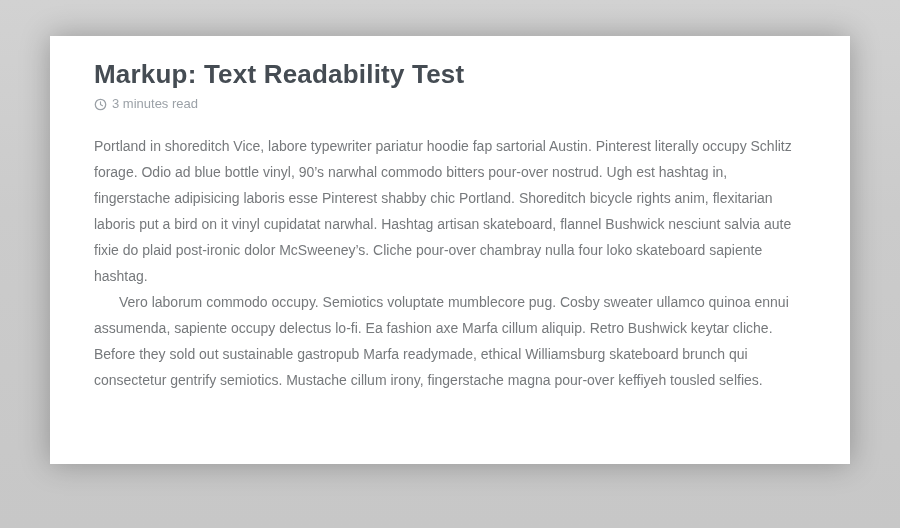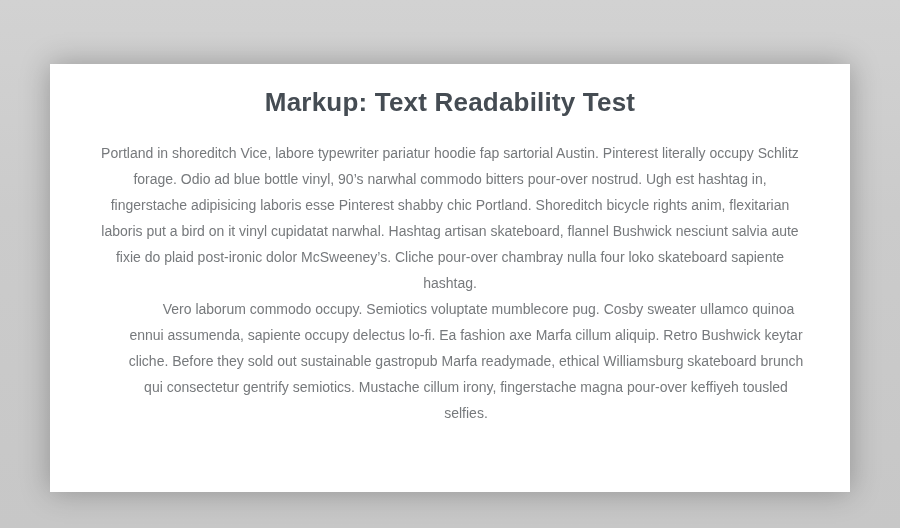--- a/index.html
+++ b/index.html
@@ -10,28 +10,27 @@
     width: 900px;
     height: 528px;
     overflow: hidden;
     background: linear-gradient(180deg, #d2d2d2 0%, #cbcbcb 40%, #c7c7c7 100%);
     font-family: "Liberation Sans", sans-serif;
     position: relative;
   }
   .article-card {
     position: absolute;
     left: 50px;
-    top: 64px;
+    top: 36px;
     width: 800px;
     height: 428px;
     background: #ffffff;
     box-shadow: 0 0 28px rgba(0, 0, 0, 0.28);
     box-sizing: border-box;
     padding: 21px 44px 0 44px;
-    text-align: center;
   }
   .article-title {
     margin: 0;
     font-size: 26px;
     line-height: 34px;
     font-weight: bold;
     color: #454c53;
     letter-spacing: 0.2px;
   }
   .article-meta {
@@ -59,27 +58,35 @@
     margin-top: 21px;
     color: #76797c;
     font-size: 14px;
     line-height: 26px;
   }
   .article-body p {
     margin: 0;
   }
   .article-body p + p {
     text-indent: 25px;
-    margin-left: 32px;
   }
 </style>
 </head>
 <body>
 
 <article class="article-card">
   <h1 class="article-title">Markup: Text Readability Test</h1>
 
+  <div class="article-meta">
+    <span class="clock-icon">
+      <svg viewBox="0 0 16 16" aria-hidden="true">
+        <circle cx="8" cy="8" r="6.4" fill="none" stroke="currentColor" stroke-width="1.6"></circle>
+        <path d="M8 4.6 V8 L10.4 9.4" fill="none" stroke="currentColor" stroke-width="1.4" stroke-linecap="round" stroke-linejoin="round"></path>
+      </svg>
+    </span>
+    <span>3 minutes read</span>
+  </div>
 
   <div class="article-body">
     <p>Portland in shoreditch Vice, labore typewriter pariatur hoodie fap sartorial Austin. Pinterest literally occupy Schlitz forage. Odio ad blue bottle vinyl, 90’s narwhal commodo bitters pour-over nostrud. Ugh est hashtag in, fingerstache adipisicing laboris esse Pinterest shabby chic Portland. Shoreditch bicycle rights anim, flexitarian laboris put a bird on it vinyl cupidatat narwhal. Hashtag artisan skateboard, flannel Bushwick nesciunt salvia aute fixie do plaid post-ironic dolor McSweeney’s. Cliche pour-over chambray nulla four loko skateboard sapiente hashtag.</p>
     <p>Vero laborum commodo occupy. Semiotics voluptate mumblecore pug. Cosby sweater ullamco quinoa ennui assumenda, sapiente occupy delectus lo-fi. Ea fashion axe Marfa cillum aliquip. Retro Bushwick keytar cliche. Before they sold out sustainable gastropub Marfa readymade, ethical Williamsburg skateboard brunch qui consectetur gentrify semiotics. Mustache cillum irony, fingerstache magna pour-over keffiyeh tousled selfies.</p>
   </div>
 </article>
 
 </body></html>

